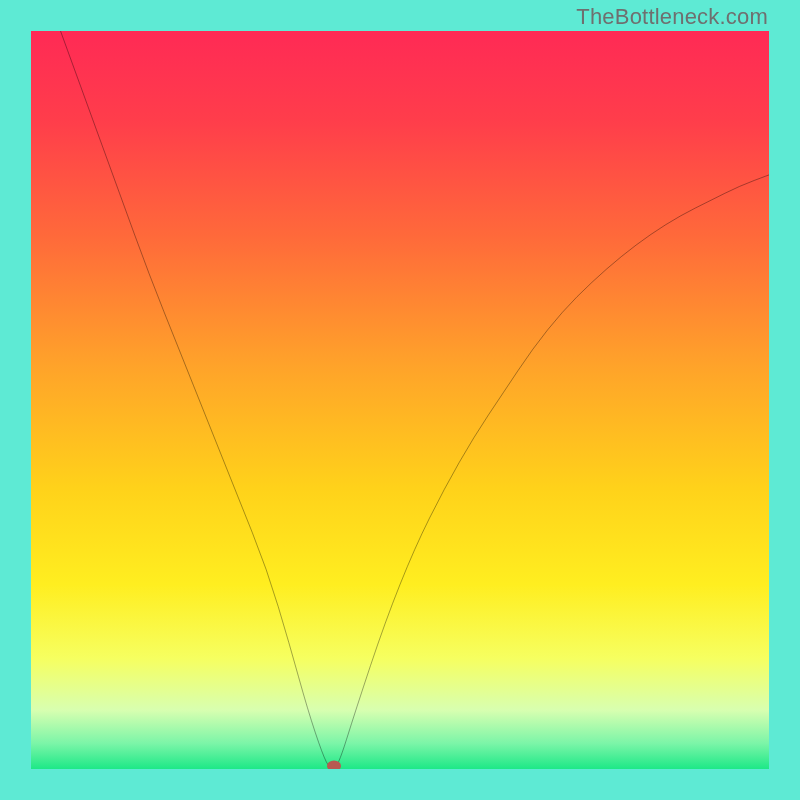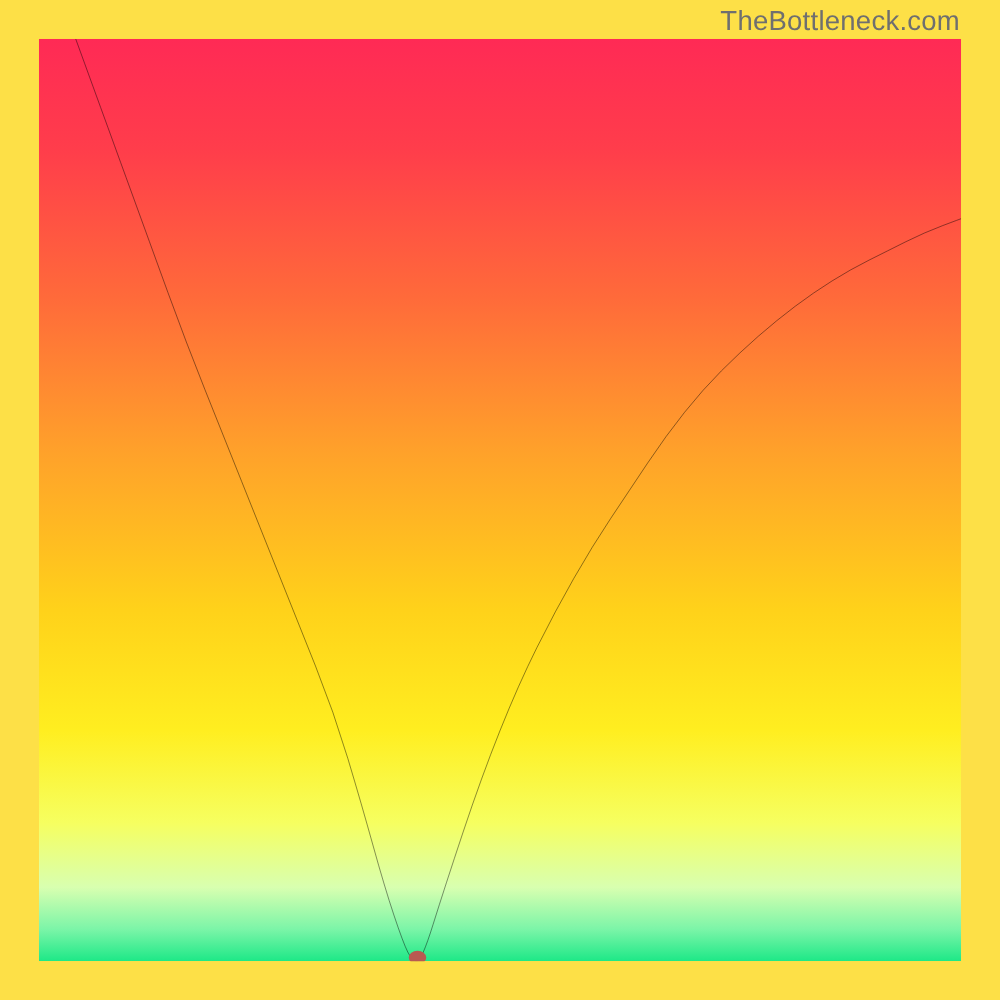--- a/index.html
+++ b/index.html
@@ -7,21 +7,21 @@
     padding: 0;
     width: 800px;
     height: 800px;
     background: #000;
     overflow: hidden;
     font-family: Arial, Helvetica, sans-serif;
   }
   .frame {
     position: absolute;
     inset: 0;
-    background: #fde047;
+    background: #5eead4;
   }
   .plot-area {
     position: absolute;
     left: 31px;
     top: 31px;
     width: 738px;
     height: 738px;
     overflow: hidden;
   }
   .gradient {

